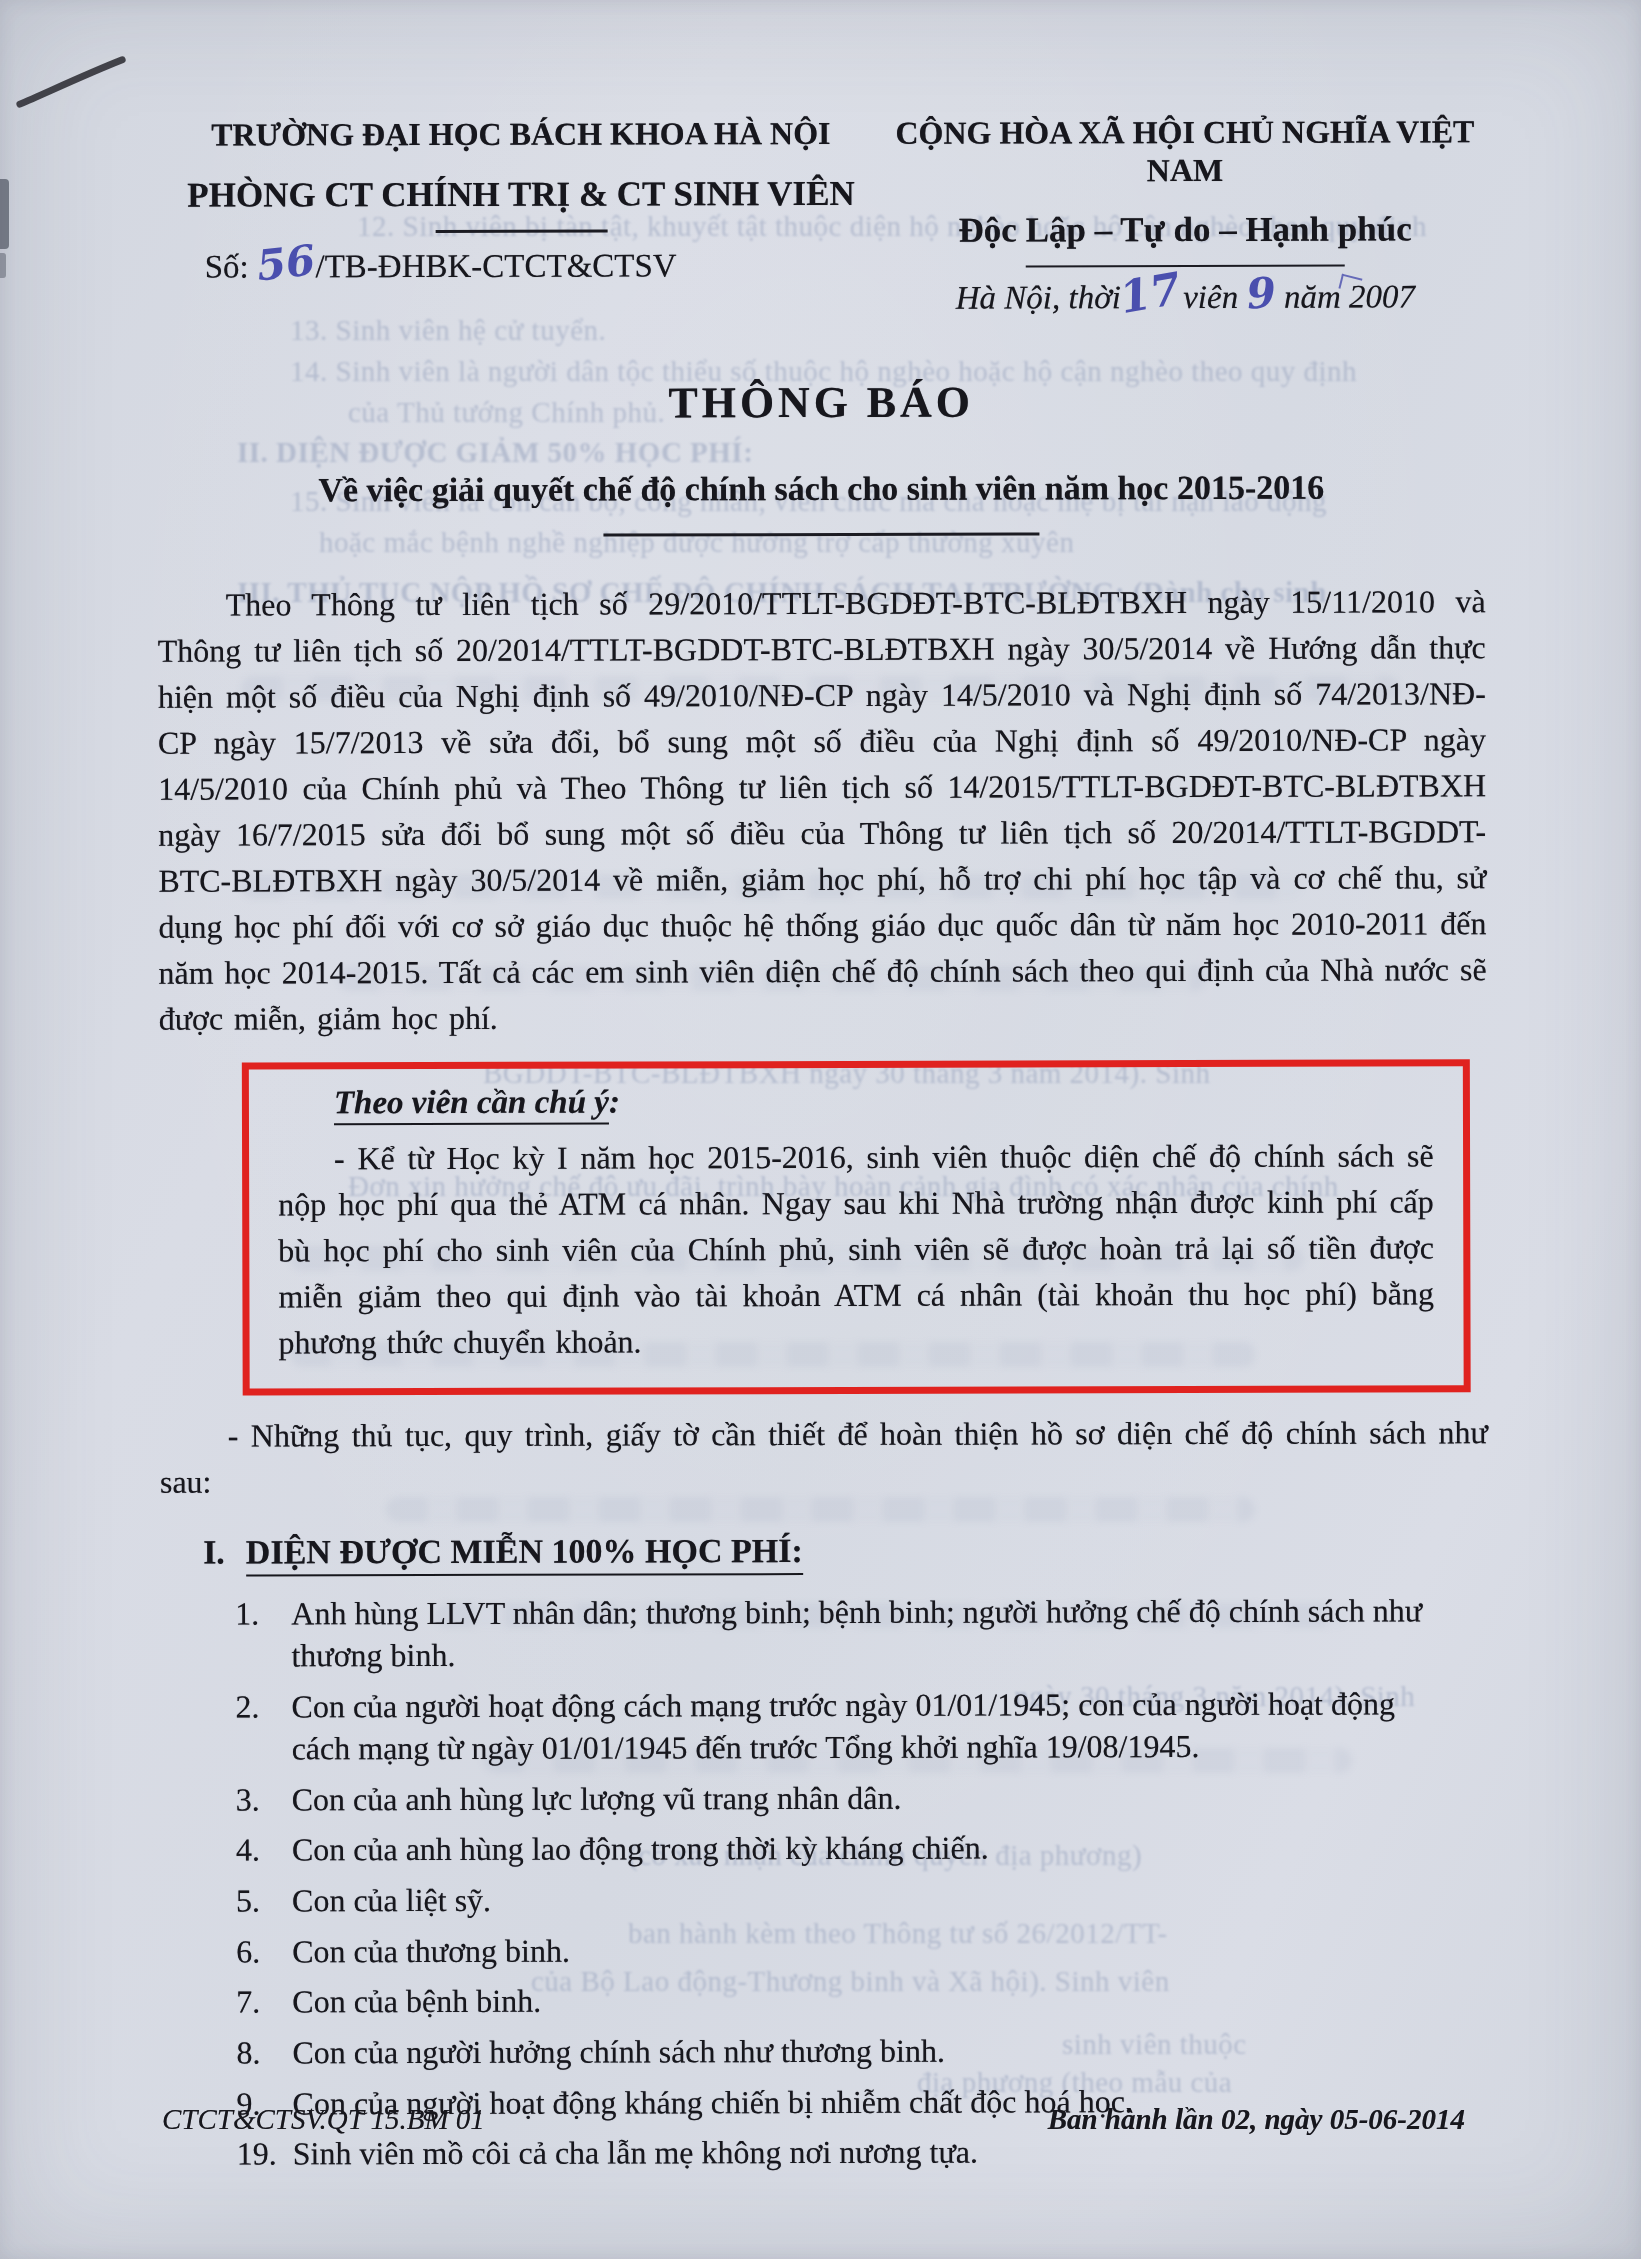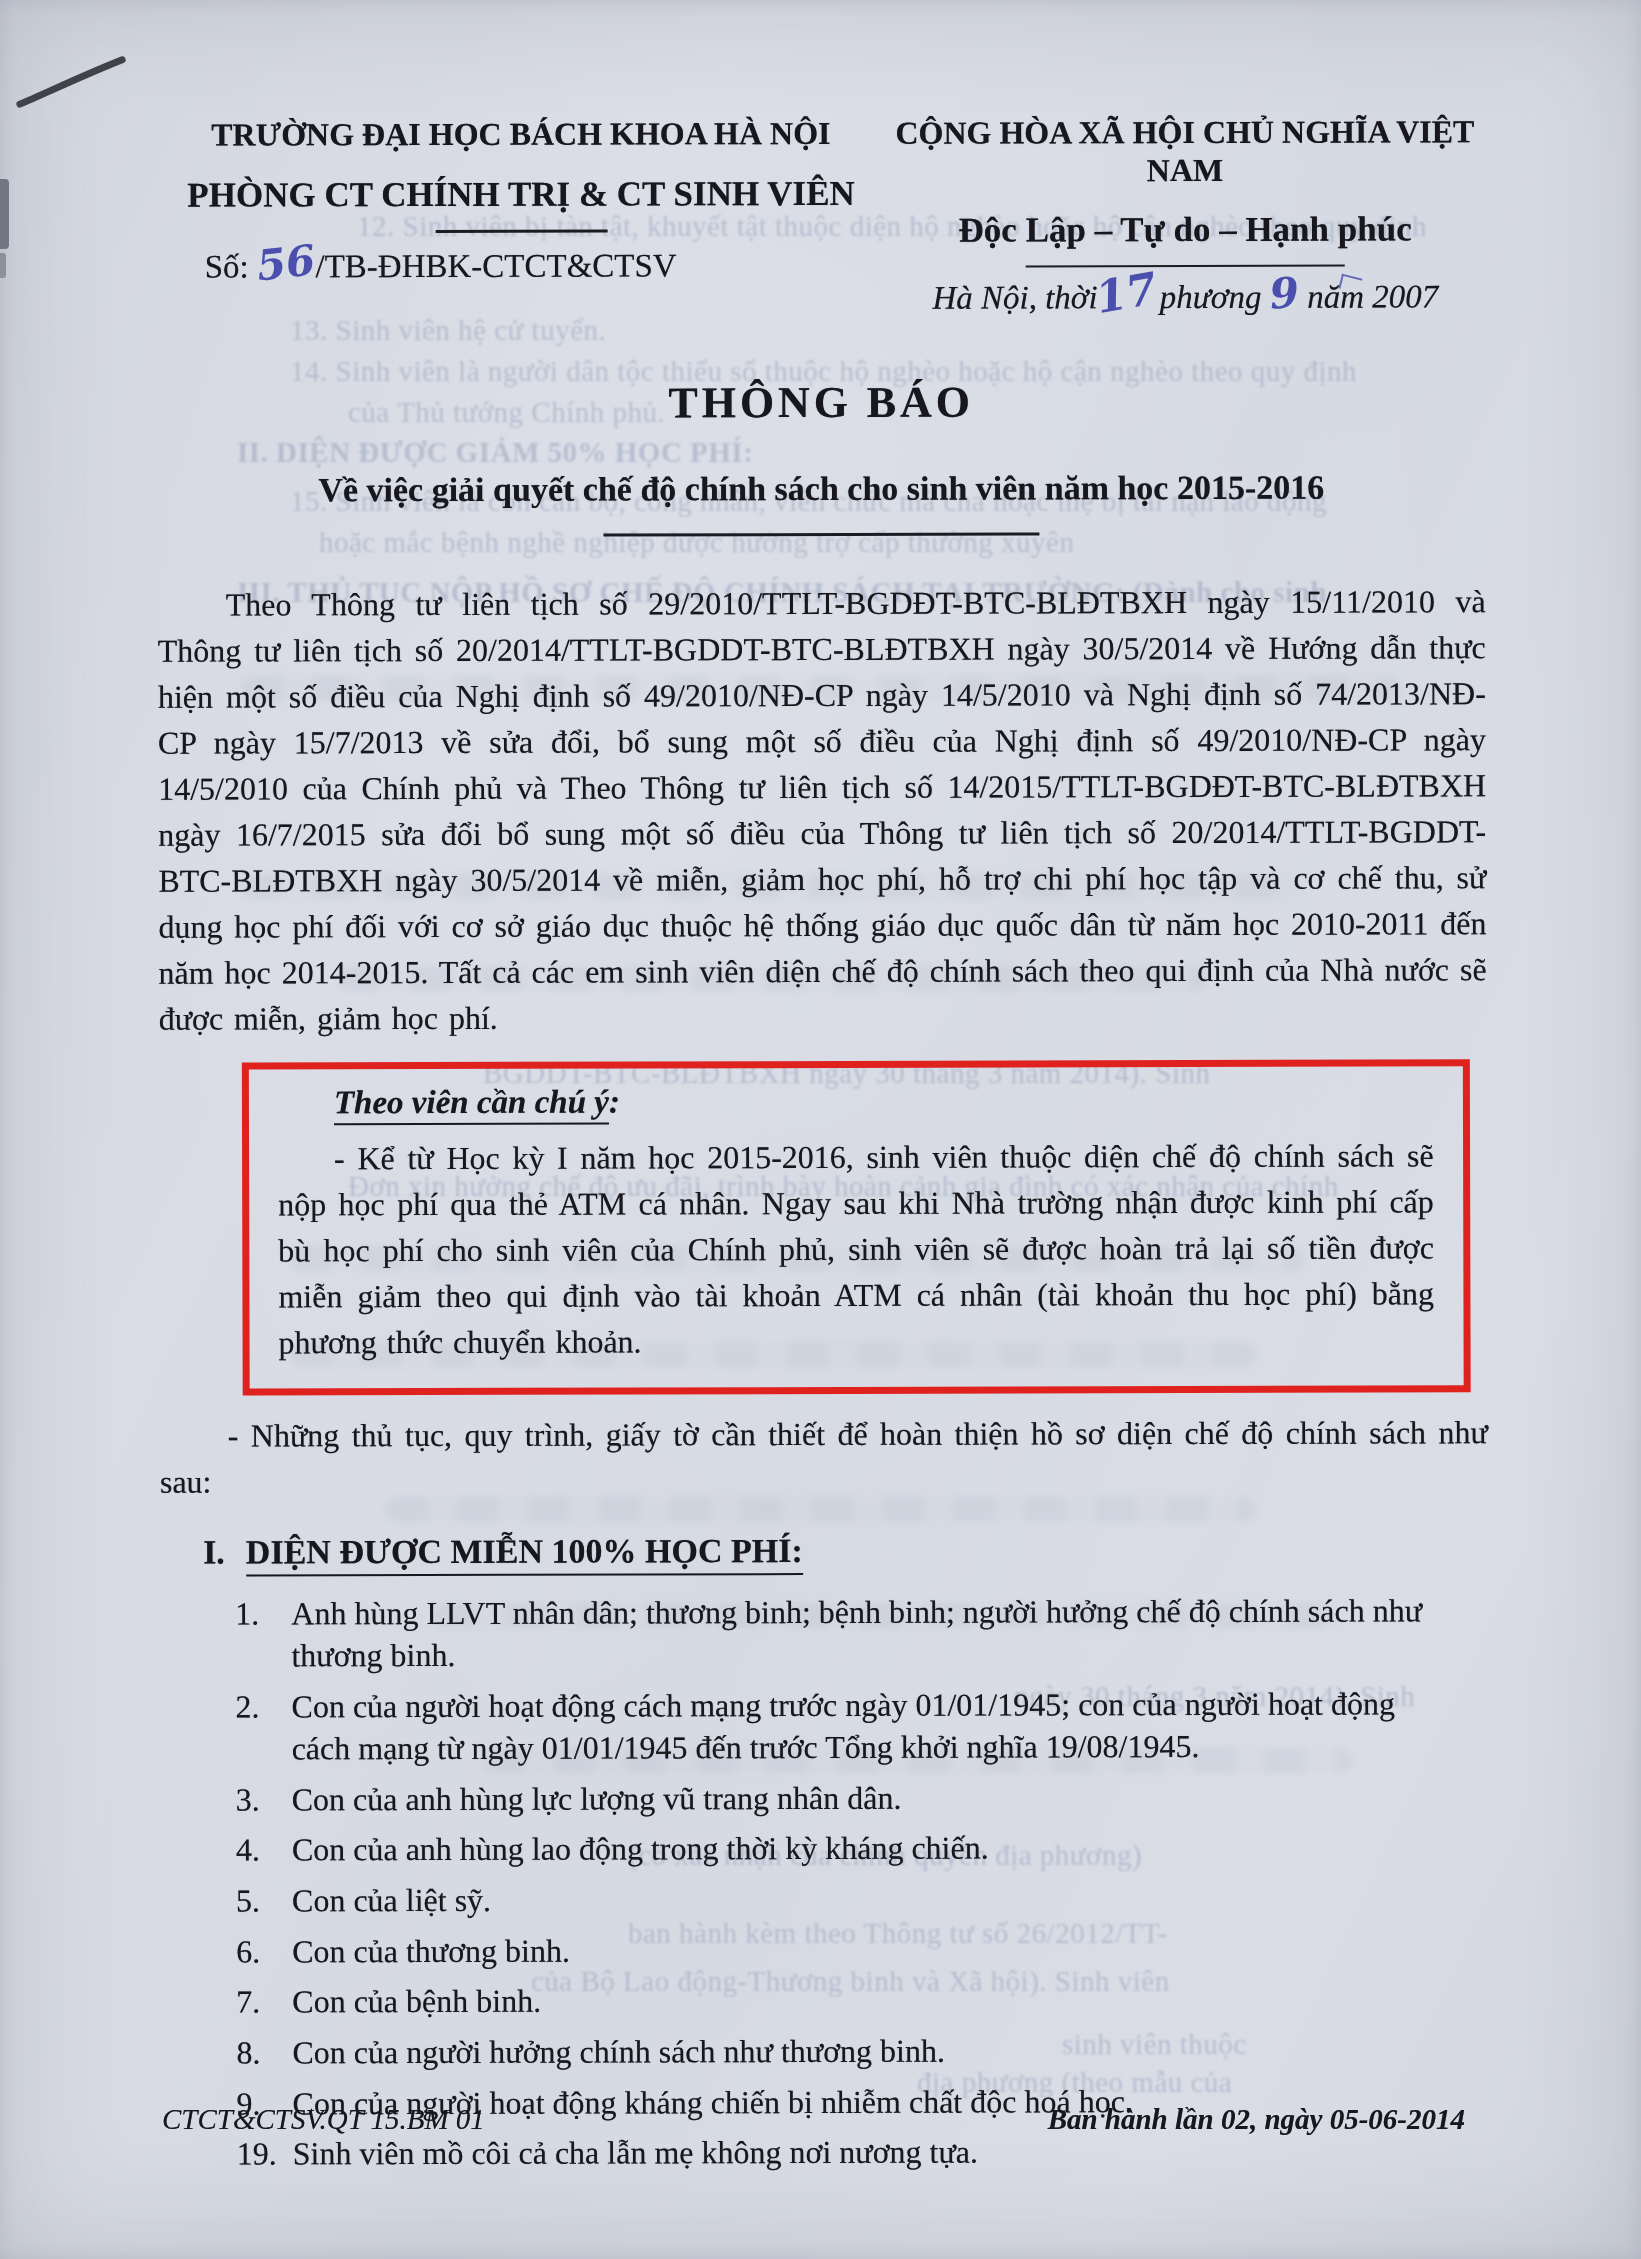--- a/index.html
+++ b/index.html
@@ -169,21 +169,21 @@
           <span class="hand hand-no">56</span><span>/TB-ĐHBK-CTCT&amp;CTSV</span>
         </div>
       </div>
       <div class="hdr-right">
         <div class="nat1">CỘNG HÒA XÃ HỘI CHỦ NGHĨA VIỆT NAM</div>
         <div class="nat2">Độc Lập – Tự do – Hạnh phúc</div>
         <div class="rule-s rule-nat"></div>
         <div class="date-line">
           <span>Hà Nội, thời</span>
           <span class="hand hand-day">17</span>
-          <span>phương</span>
+          <span>viên</span>
           <span class="hand hand-month">9</span>
           <span>năm 2007</span>
         </div>
       </div>
     </div>
 
     <div class="title">THÔNG BÁO</div>
     <div class="subtitle">Về việc giải quyết chế độ chính sách cho sinh viên năm học 2015-2016</div>
     <div class="center-rule"></div>
 

